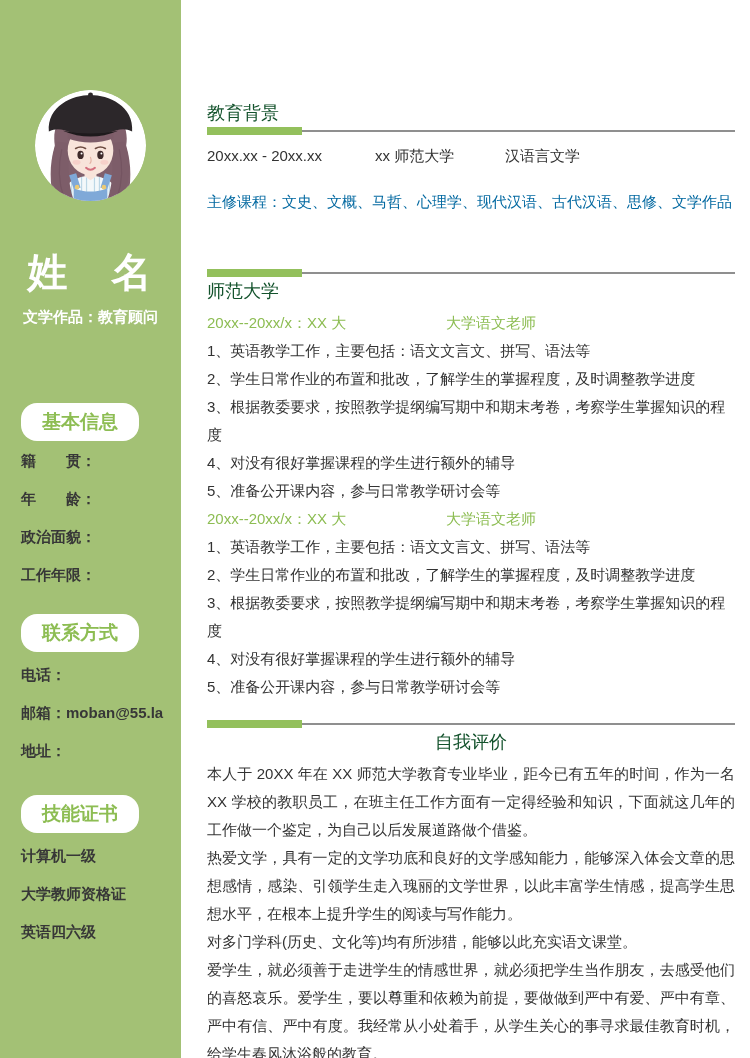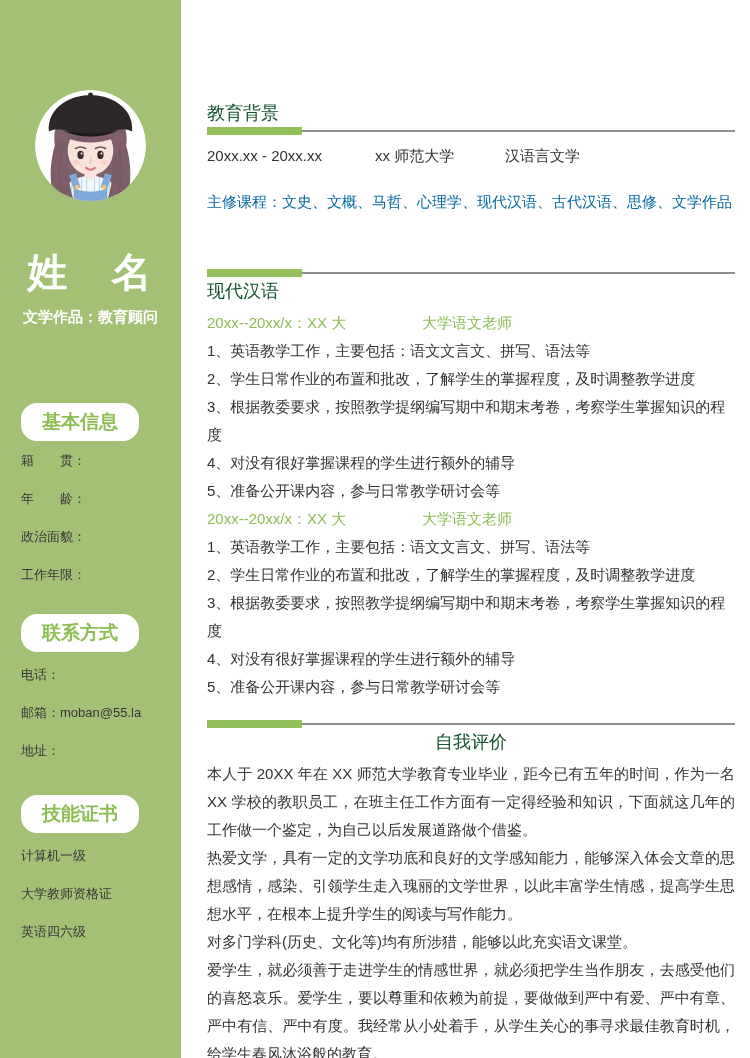--- a/index.html
+++ b/index.html
@@ -30,21 +30,21 @@
     background:#ffffff; color:#8dbd53; font-size:19px; font-weight:bold;
     display:flex; align-items:center; justify-content:center;
   }
   .badge-1 { margin-top:76px; }
   .badge-2 { margin-top:29px; }
   .badge-3 { margin-top:34px; }
 
   .side-list { margin:10px 0 0 21px; }
   .side-list.tight { margin-top:13px; }
   .side-item {
-    color:#373737; font-size:13px; font-weight:400;
+    color:#373737; font-size:15px; font-weight:700;
     line-height:20px; margin-bottom:18px; white-space:nowrap;
   }
 
   
   .main { position:absolute; left:207px; top:0; width:528px; }
 
   .section-title { color:#14532d; font-size:18px; font-weight:normal; line-height:24px; }
 
   .rule { position:relative; height:8px; }
   .rule .bar { position:absolute; left:0; top:0; width:95px; height:8px; background:#93c05c; }
@@ -54,21 +54,21 @@
   .edu-rule  { margin-top:2px; }
   .edu-row   { margin-top:10px; display:flex; font-size:15px; line-height:22px; color:#333; }
   .edu-period{ width:168px; }
   .edu-school{ width:130px; }
   .edu-major { flex:1; }
   .edu-courses { margin-top:24px; font-size:15px; line-height:22px; color:#0369a1; }
 
   .work-rule  { margin-top:56px; }
   .work-title { margin-top:2px; }
   .job { margin-top:6px; }
-  .job-head { display:flex; color:#8dbd53; font-size:15px; line-height:28px; }
+  .job-head { display:flex; color:#8dbd53; font-size:15px; line-height:28px;gap:24px; }
   .job-period { width:215px; }
   .job-role { flex:1; }
   .duty { font-size:15px; line-height:28px; color:#333; }
 
   .eval-rule  { margin-top:19px; }
   .eval-title { margin-top:2px;text-align:center; }
   .eval-body  { margin-top:6px; }
   .eval-para  { font-size:15px; line-height:28px; color:#333; text-align:justify; }
 </style>
 </head>
@@ -179,21 +179,21 @@
       <span class="edu-period">20xx.xx - 20xx.xx</span>
       <span class="edu-school">xx 师范大学</span>
       <span class="edu-major">汉语言文学</span>
     </div>
     <div class="edu-courses">主修课程：文史、文概、马哲、心理学、现代汉语、古代汉语、思修、文学作品</div>
 
     <div class="rule work-rule">
       <div class="bar"></div>
       <div class="line"></div>
     </div>
-    <div class="section-title work-title">现代汉语</div>
+    <div class="section-title work-title">师范大学</div>
 
     <div class="job">
       <div class="job-head">
         <span class="job-period">20xx--20xx/x：XX 大</span>
         <span class="job-role">大学语文老师</span>
       </div>
       <div class="duty">1、英语教学工作，主要包括：语文文言文、拼写、语法等</div>
       <div class="duty">2、学生日常作业的布置和批改，了解学生的掌握程度，及时调整教学进度</div>
       <div class="duty">3、根据教委要求，按照教学提纲编写期中和期末考卷，考察学生掌握知识的程度</div>
       <div class="duty">4、对没有很好掌握课程的学生进行额外的辅导</div>

